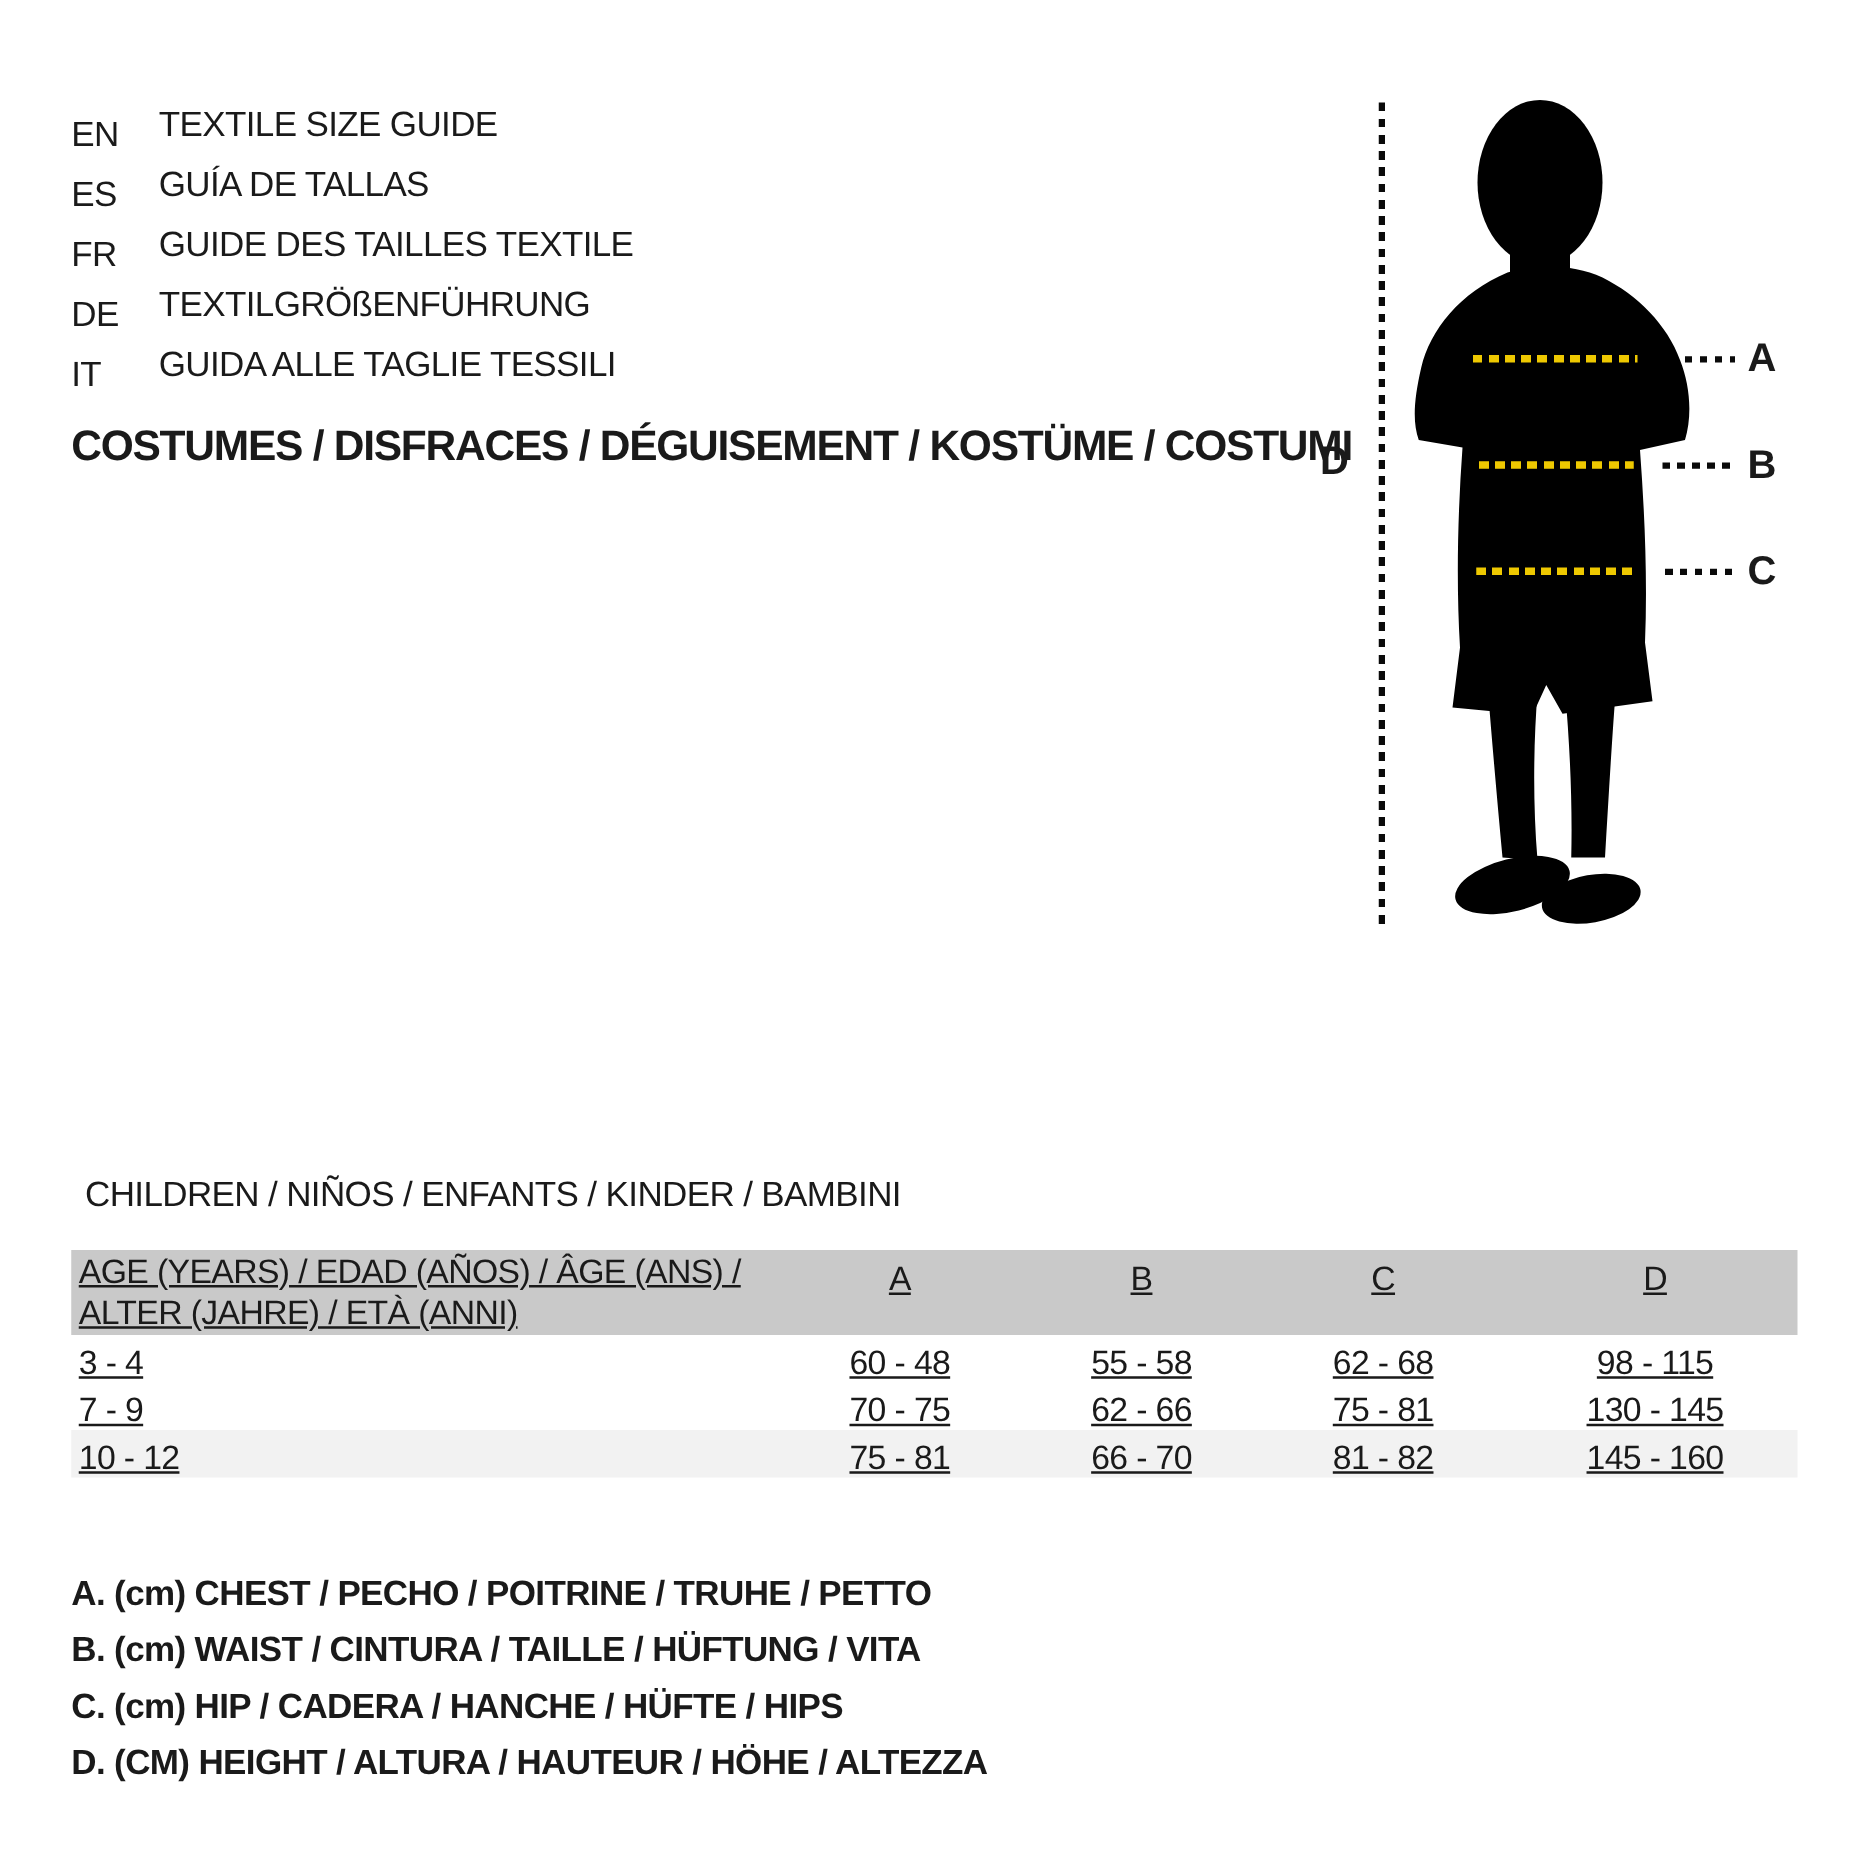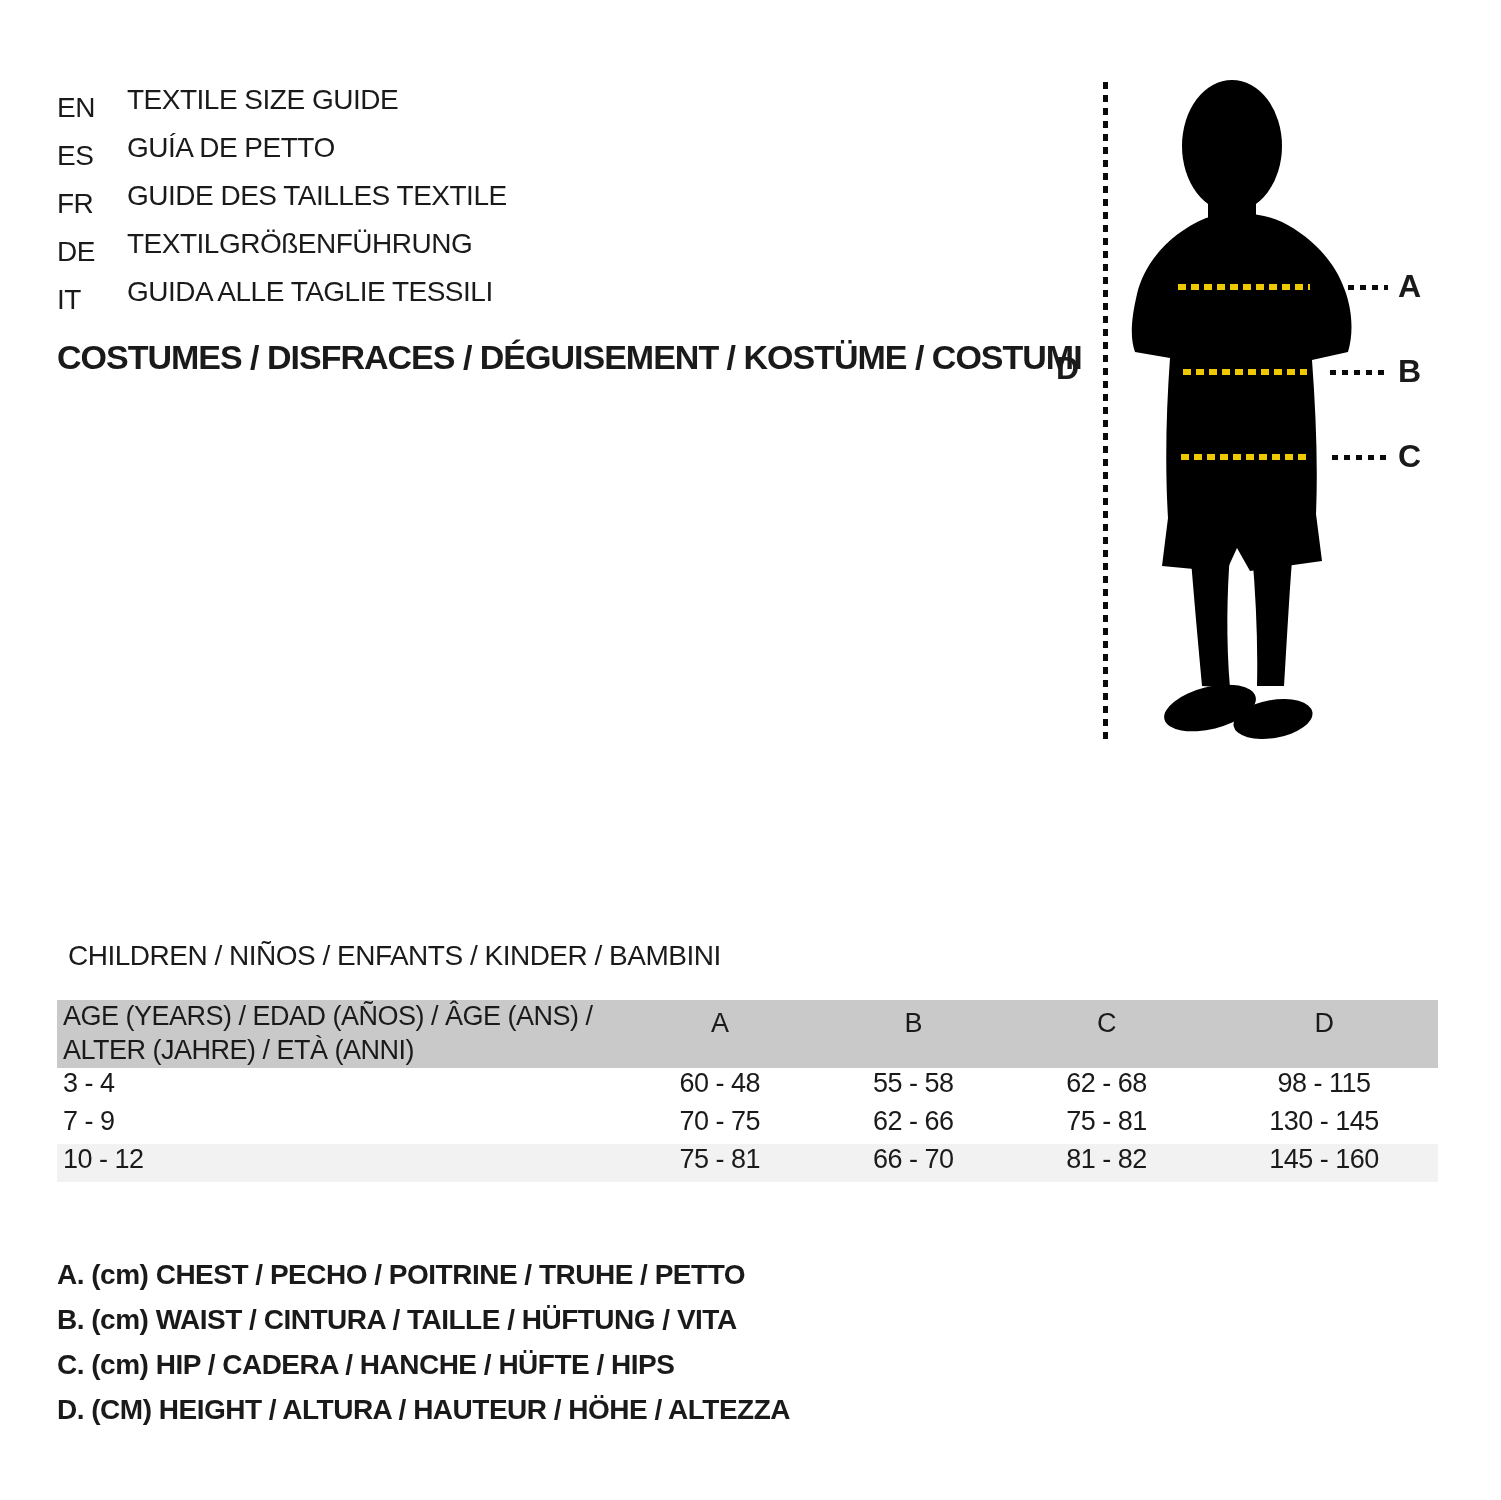--- a/index.html
+++ b/index.html
@@ -28,21 +28,21 @@
   .measure-yellow{position:absolute;height:6px;
     background:repeating-linear-gradient(to right,var(--yellow) 0 8px,transparent 8px 13px);}
   .measure-black{position:absolute;height:5px;
     background:repeating-linear-gradient(to right,#0a0a0a 0 6px,transparent 6px 12px);}
   .measure-label{position:absolute;font-size:32px;font-weight:700;width:36px;}
   
   .section-heading{position:absolute;left:57px;top:940px;
     font-size:28px;letter-spacing:-0.5px;font-weight:500;margin-left:11px;}
   .size-table{position:absolute;left:57px;top:1000px;width:1381px;
     font-size:27px;letter-spacing:-0.5px;}
-  .t-row{display:flex;align-items:flex-start;}
+  .t-row{display:flex;align-items:flex-end;text-decoration:underline;}
   .c-age{flex:0 0 41%;padding-left:6px;box-sizing:border-box;text-align:left;}
   .c-a,.c-b,.c-c{flex:0 0 14%;text-align:center;}
   .c-d{flex:0 0 17.5%;text-align:center;}
   .t-head{background:var(--header-bg);height:68px;font-weight:500;}
   .t-head .c-age{line-height:1.25;}
   .t-data{height:38px;}
   .t-data.stripe{background:var(--stripe-bg);}
   
   .legend{position:absolute;left:57px;top:1252px;}
   .legend-item{height:45px;display:flex;align-items:center;
@@ -53,21 +53,21 @@
 
 <div id="canvas" style="--yellow: #eec800; --header-bg: #c9c9c9; --stripe-bg: #f2f2f2;">
 
   <div class="lang-list">
     <div class="lang-row">
       <span class="lang-code">EN</span>
       <span class="lang-label">TEXTILE SIZE GUIDE</span>
     </div>
     <div class="lang-row">
       <span class="lang-code">ES</span>
-      <span class="lang-label">GUÍA DE PETTO</span>
+      <span class="lang-label">GUÍA DE TALLAS</span>
     </div>
     <div class="lang-row">
       <span class="lang-code">FR</span>
       <span class="lang-label">GUIDE DES TAILLES TEXTILE</span>
     </div>
     <div class="lang-row">
       <span class="lang-code">DE</span>
       <span class="lang-label">TEXTILGRÖßENFÜHRUNG</span>
     </div>
     <div class="lang-row">

